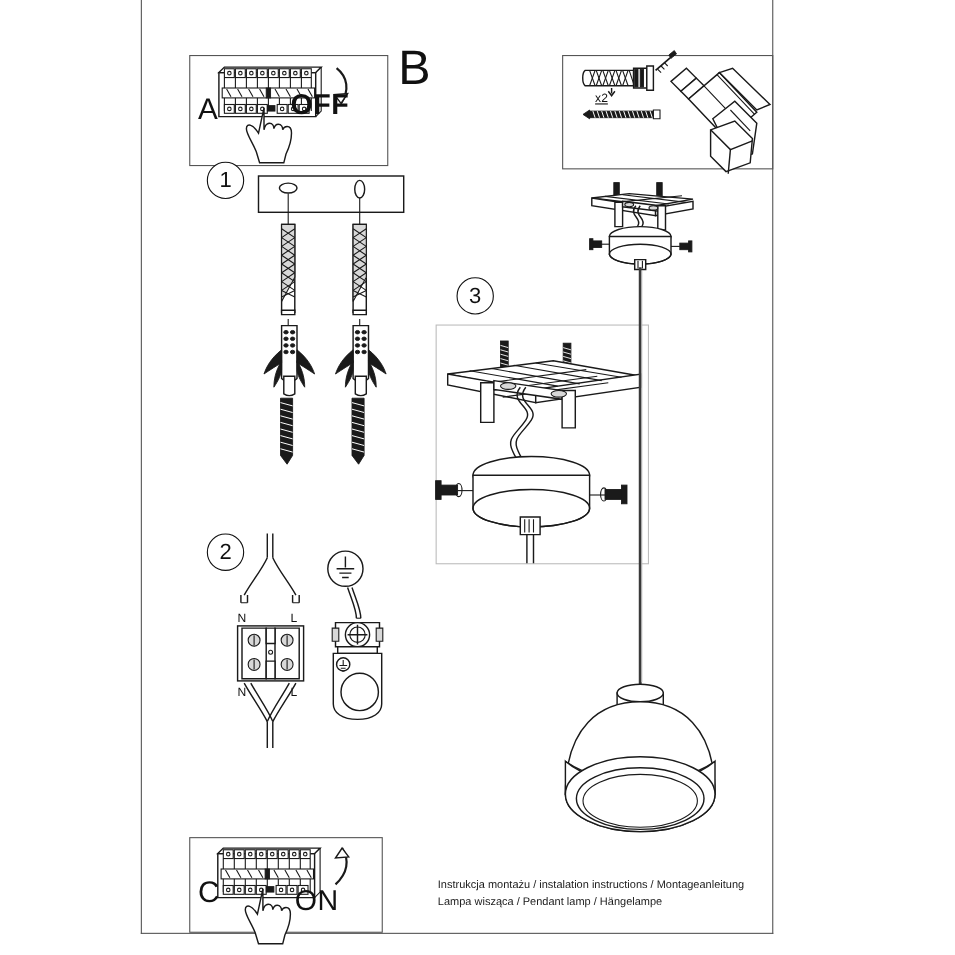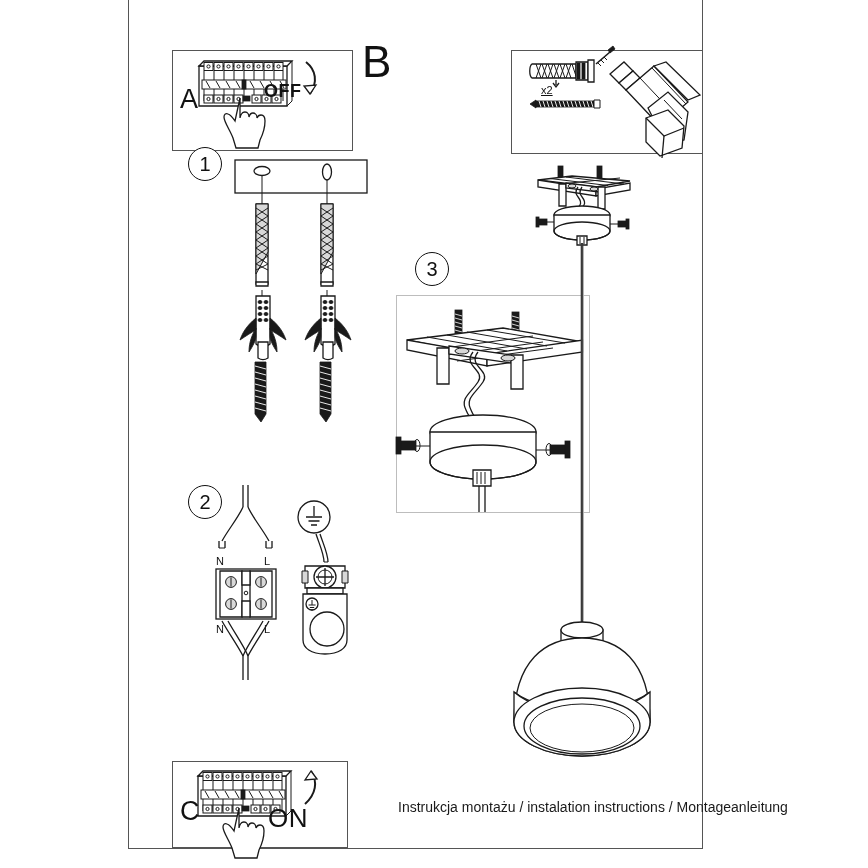--- a/index.html
+++ b/index.html
@@ -13,25 +13,25 @@
   #panel-a-box{left:172px;top:50px;width:181px;height:101px;border:1.6px solid #555;}
   #panel-tools-box{left:511px;top:50px;width:192px;height:104px;}
   #panel-step3-box{left:396px;top:295px;width:194px;height:218px;border:1.2px solid #bdbdbd;}
   #panel-c-box{left:172px;top:761px;width:176px;height:87px;}
 
   
   .lab{position:absolute;line-height:1;white-space:pre;}
   #label-a{left:180px;top:86px;font-size:27px;}
   #label-b{left:362px;top:40px;font-size:44px;}
   #label-c{left:180px;top:798px;font-size:27px;}
-  #label-off{left:264px;top:82px;font-size:18px;font-weight:bold;letter-spacing:.5px;}
+  #label-off{left:264px;top:82px;font-size:26px;font-weight:bold;letter-spacing:.5px;}
   #label-on{left:268px;top:805px;font-size:26px;font-weight:normal;letter-spacing:.5px;}
   #label-x2{left:541px;top:85px;font-size:11px;text-decoration:underline;}
 
-  .footer{position:absolute;left:398px;font-size:14px;line-height:1.42;white-space:pre;color:#1a1a1a;}
+  .footer{position:absolute;left:398px;font-size:10px;line-height:1.42;white-space:pre;color:#1a1a1a;}
   #footer-line-1{top:798px;}
   #footer-line-2{top:814px;}
 
   
   .stepnum{position:absolute;width:32px;height:32px;border:1.7px solid #111;border-radius:50%;
            display:flex;align-items:center;justify-content:center;font-size:20px;background:#fff;}
   #step-1-badge{left:188px;top:147px;}
   #step-2-badge{left:188px;top:485px;}
   #step-3-badge{left:415px;top:252px;}
 
@@ -509,14 +509,15 @@
     <g>
       <path class="ln" style="stroke-width:2" d="M305,804 C316,794 318,782 311,771"></path>
       <path class="fillw" d="M311,771 l6,8 l-12,1 z"></path>
     </g>
   </svg>
 
   <div class="lab" id="label-c">C</div>
   <div class="lab" id="label-on">ON</div>
 
   <div class="footer" id="footer-line-1">Instrukcja montażu / instalation instructions / Montageanleitung</div>
+  <div class="footer" id="footer-line-2">Lampa wisząca / Pendant lamp / Hängelampe</div>
 
 </div>
 
 </body></html>

